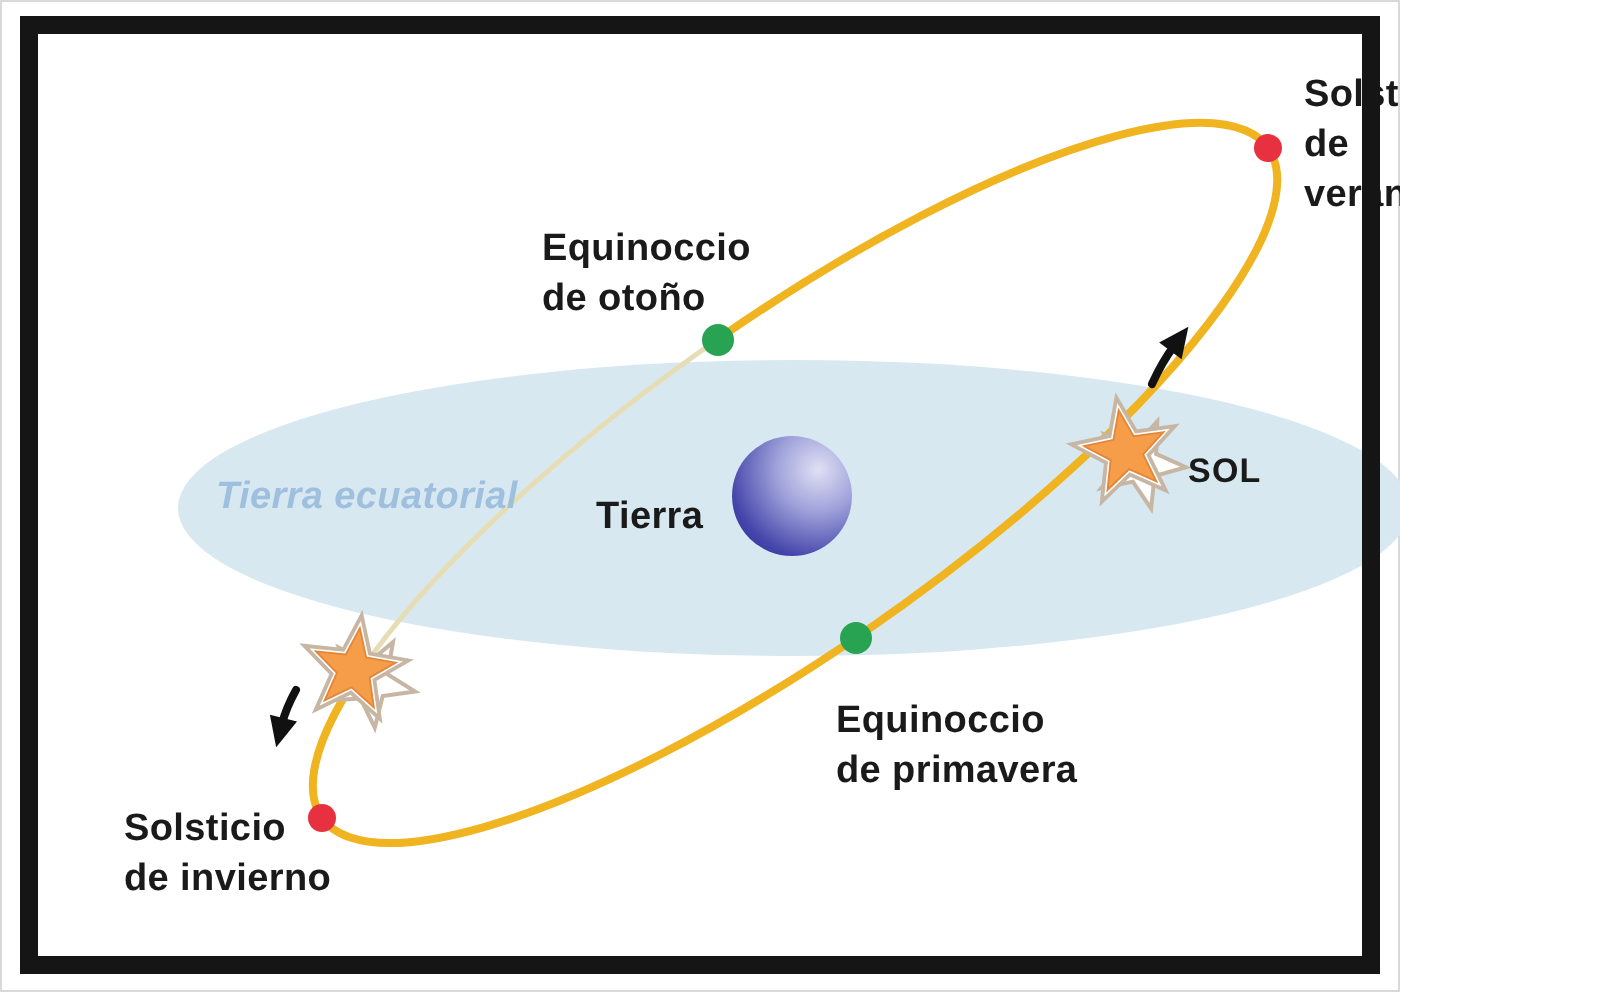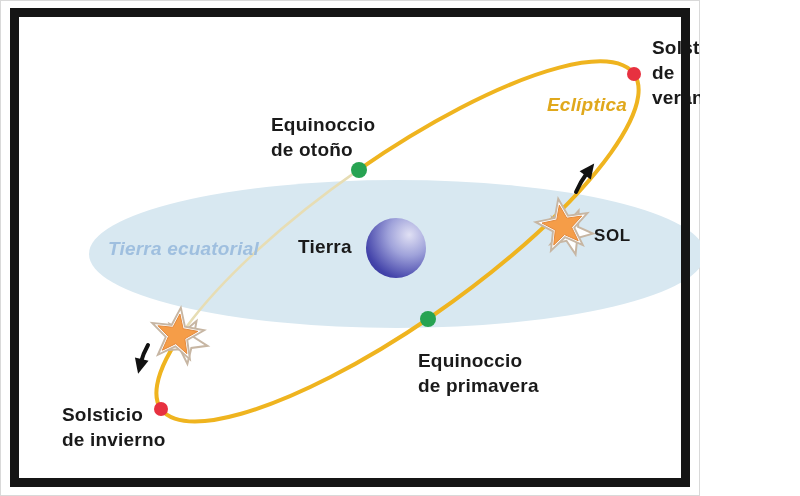--- a/index.html
+++ b/index.html
@@ -76,26 +76,25 @@
       <use href="#starShape" class="star-core" transform="rotate(8) scale(0.92)"></use>
     </g>
 
     <path class="arrow-shaft" d="M 576 192 Q 581 181 587 173" marker-end="url(#arrowhead)"></path>
     <path class="arrow-shaft" d="M 148 345 Q 143 354 141 362" marker-end="url(#arrowhead)"></path>
   </svg>
 
   <div class="lbl" style="left:652px;top:35px;">Solsticio
 de verano</div>
 
-  <div class="lbl lbl-italic lbl-ecliptic" style="left:547px;top:92px;">Eclíptica</div>
 
   <div class="lbl" style="left:271px;top:112px;">Equinoccio
 de otoño</div>
 
-  <div class="lbl" style="left:298px;top:234px;">Tierra</div>
+  <div class="lbl" style="left:298px;top:246px;">Tierra</div>
 
   <div class="lbl lbl-italic lbl-plano" style="left:108px;top:236px;">Tierra ecuatorial</div>
 
   <div class="lbl lbl-sol" style="left:594px;top:223px;">SOL</div>
 
   <div class="lbl" style="left:418px;top:348px;">Equinoccio
 de primavera</div>
 
   <div class="lbl" style="left:62px;top:402px;">Solsticio
 de invierno</div>

